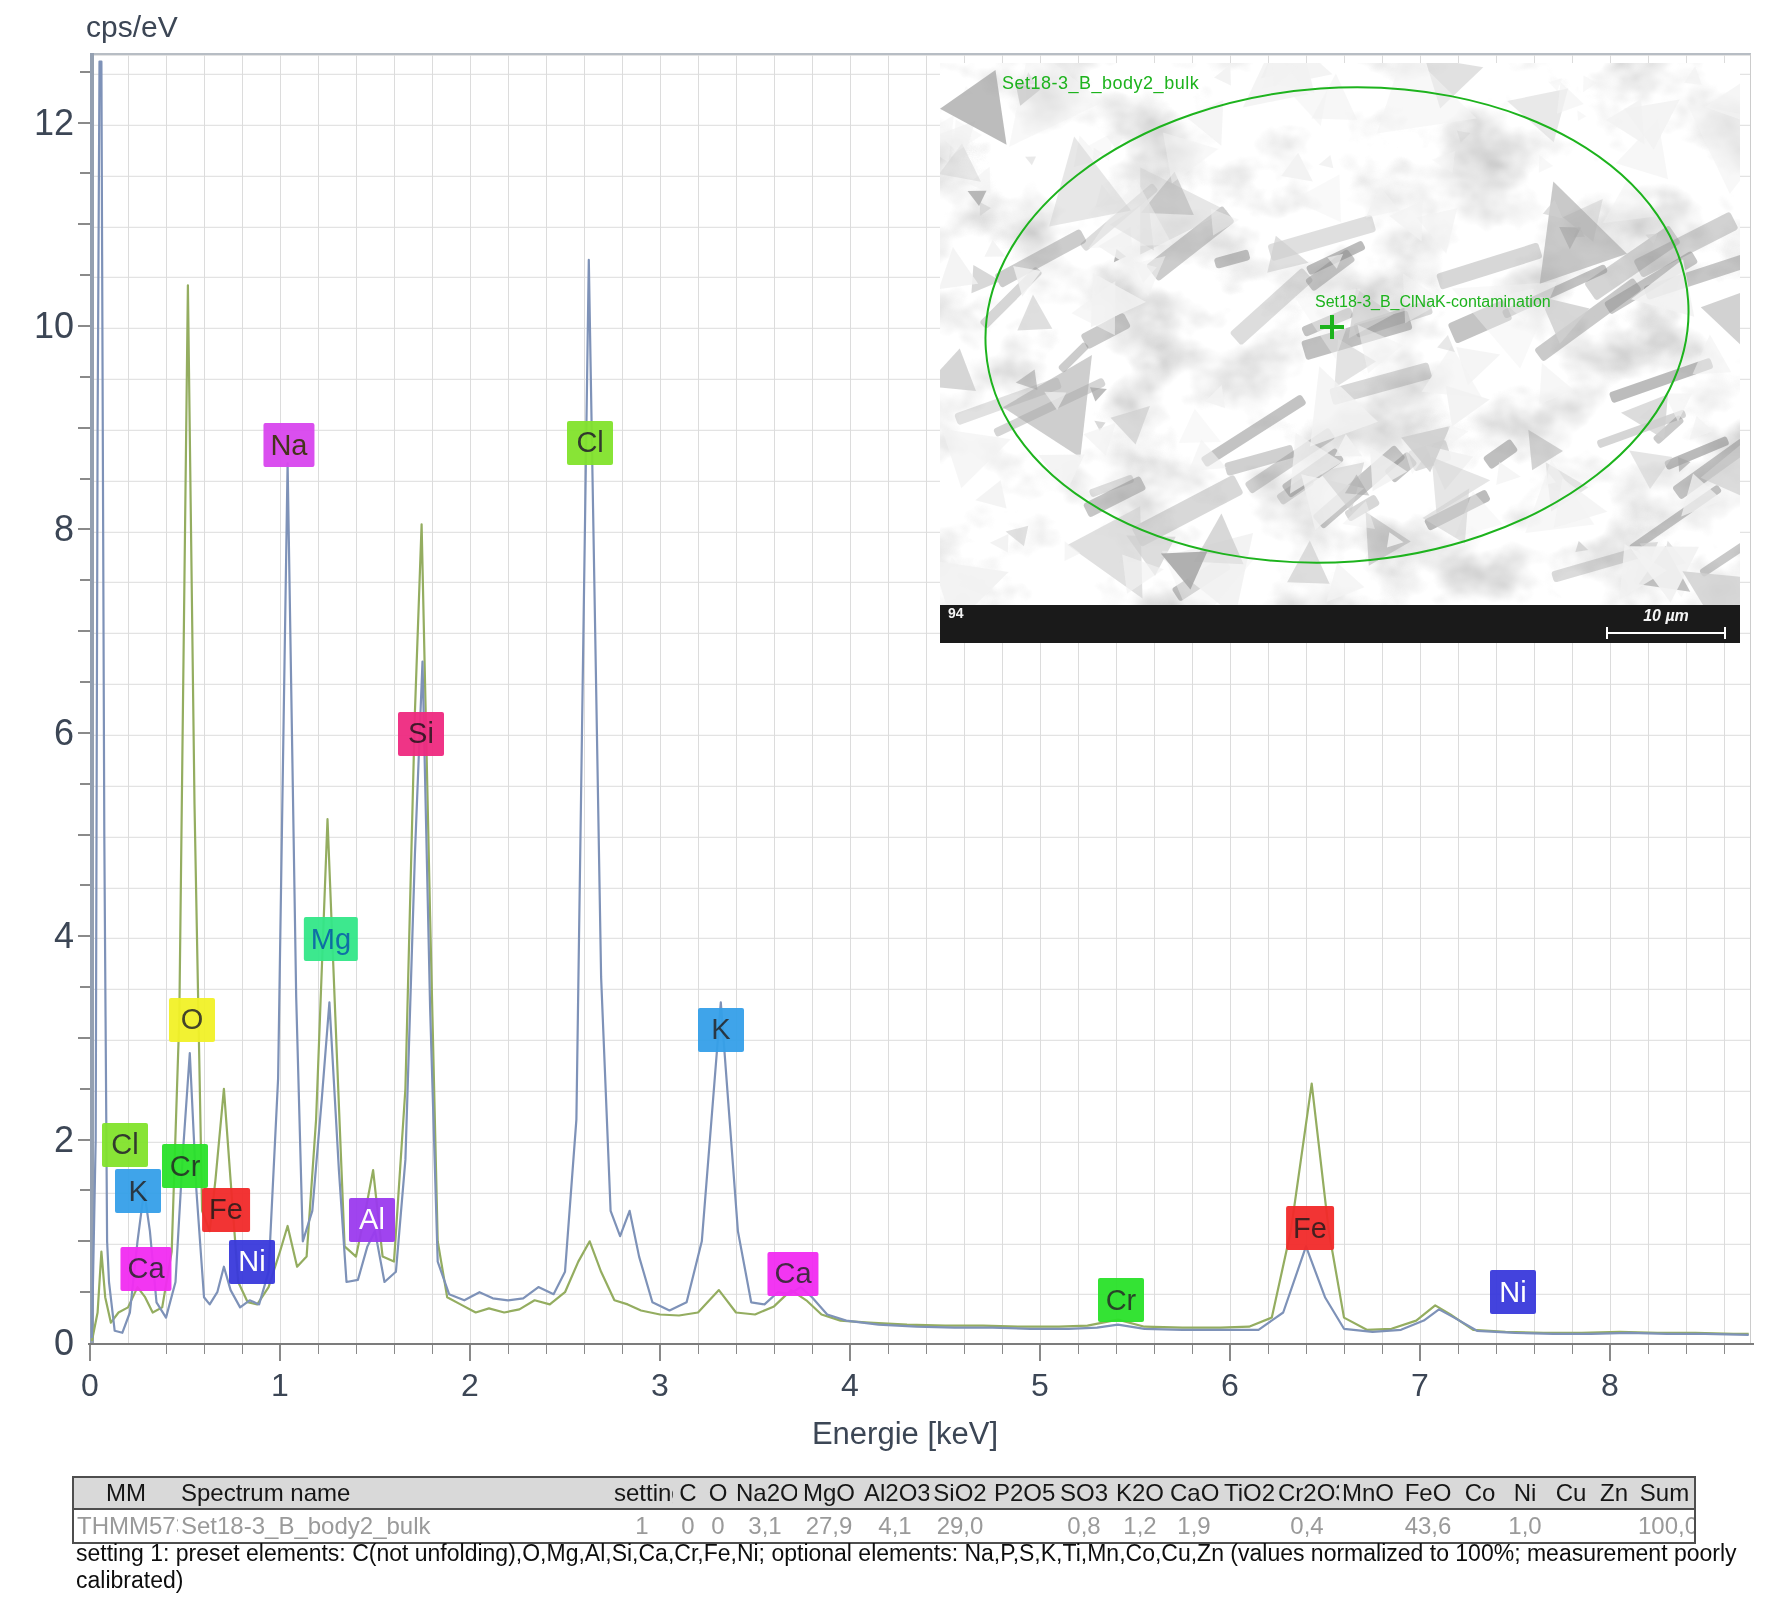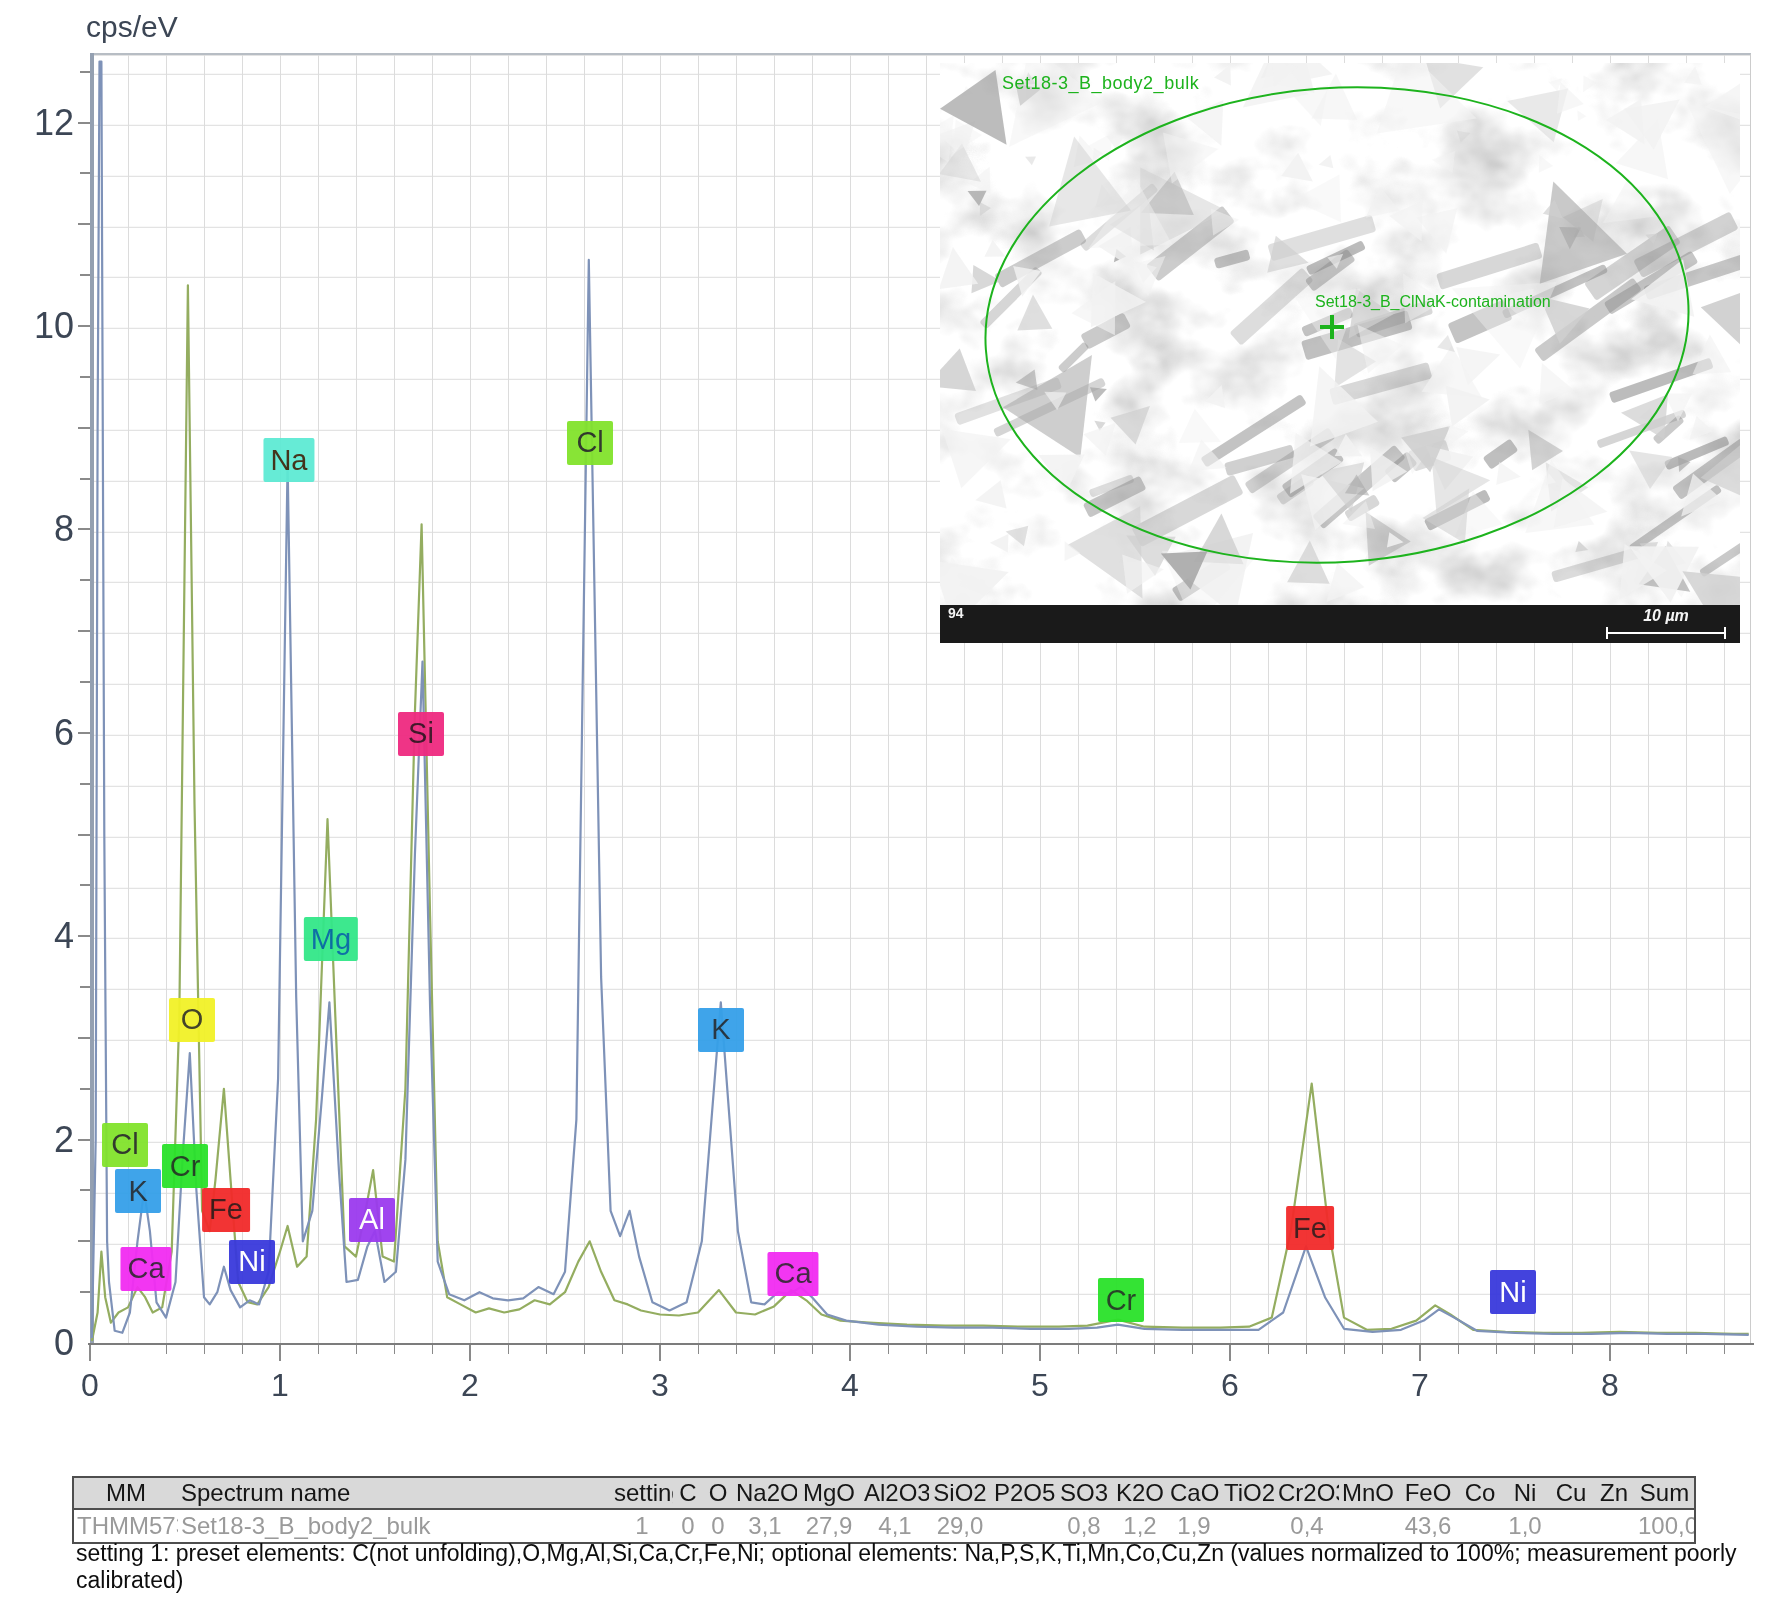--- a/index.html
+++ b/index.html
@@ -151,32 +151,33 @@
       <div class="ylab" style="left: 14px; top: 122.6px;">12</div>
     </div>
   <div id="elem-labels">
       <div class="elem" style="left: 124.96px; top: 1144.68px; background: rgb(130, 227, 44); color: rgb(40, 48, 35);">Cl</div>
       <div class="elem" style="left: 138.07px; top: 1191.47px; background: rgb(53, 160, 233); color: rgb(31, 46, 58);">K</div>
       <div class="elem" style="left: 146.05px; top: 1268.76px; background: rgb(242, 44, 242); color: rgb(58, 31, 58);">Ca</div>
       <div class="elem" style="left: 185px; top: 1166.04px; background: rgb(42, 226, 42); color: rgb(29, 58, 29);">Cr</div>
       <div class="elem" style="left: 192.03px; top: 1019.59px; background: rgb(242, 242, 40); color: rgb(58, 58, 31);">O</div>
       <div class="elem" style="left: 226.04px; top: 1209.77px; background: rgb(242, 42, 42); color: rgb(58, 20, 20);">Fe</div>
       <div class="elem" style="left: 252.07px; top: 1261.64px; background: rgb(57, 57, 220); color: rgb(255, 255, 255);">Ni</div>
-      <div class="elem" style="left: 288.93px; top: 460px; background: #5eead4; color: rgb(58, 42, 16);">Na</div>
+      <div class="elem" style="left: 288.93px; top: 445px; background: #d946ef; color: rgb(58, 42, 16);">Na</div>
       <div class="elem" style="left: 330.92px; top: 939.251px; background: rgb(51, 231, 137); color: #0369a1;">Mg</div>
       <div class="elem" style="left: 371.96px; top: 1219.94px; background: rgb(155, 58, 239); color: rgb(255, 255, 255);">Al</div>
       <div class="elem" style="left: 420.98px; top: 733.817px; background: rgb(239, 42, 128); color: rgb(58, 15, 34);">Si</div>
       <div class="elem" style="left: 590.08px; top: 442.955px; background: rgb(130, 227, 44); color: rgb(40, 48, 35);">Cl</div>
       <div class="elem" style="left: 720.99px; top: 1029.76px; background: rgb(53, 160, 233); color: rgb(31, 46, 58);">K</div>
       <div class="elem" style="left: 793px; top: 1273.84px; background: rgb(242, 44, 242); color: rgb(58, 31, 58);">Ca</div>
       <div class="elem" style="left: 1120.94px; top: 1300.29px; background: rgb(42, 226, 42); color: rgb(29, 58, 29);">Cr</div>
       <div class="elem" style="left: 1309.99px; top: 1228.08px; background: rgb(242, 42, 42); color: rgb(58, 20, 20);">Fe</div>
       <div class="elem" style="left: 1512.91px; top: 1292.15px; background: rgb(57, 57, 220); color: rgb(255, 255, 255);">Ni</div>
     </div>
 
+  <div class="x-title">Energie [keV]</div>
 
   <div class="inset">
     <div class="sem">
       <svg id="sem-svg" width="800" height="542">
         <defs>
           <filter id="semnoise" x="0" y="0" width="100%" height="100%">
             <feTurbulence type="fractalNoise" baseFrequency="0.012 0.015" numOctaves="4" seed="11" result="t"></feTurbulence>
             <feColorMatrix in="t" type="matrix" values="0.55 0.55 0.55 0 0.14  0.55 0.55 0.55 0 0.14  0.55 0.55 0.55 0 0.14  0 0 0 0 1"></feColorMatrix>
           </filter>
         </defs>

